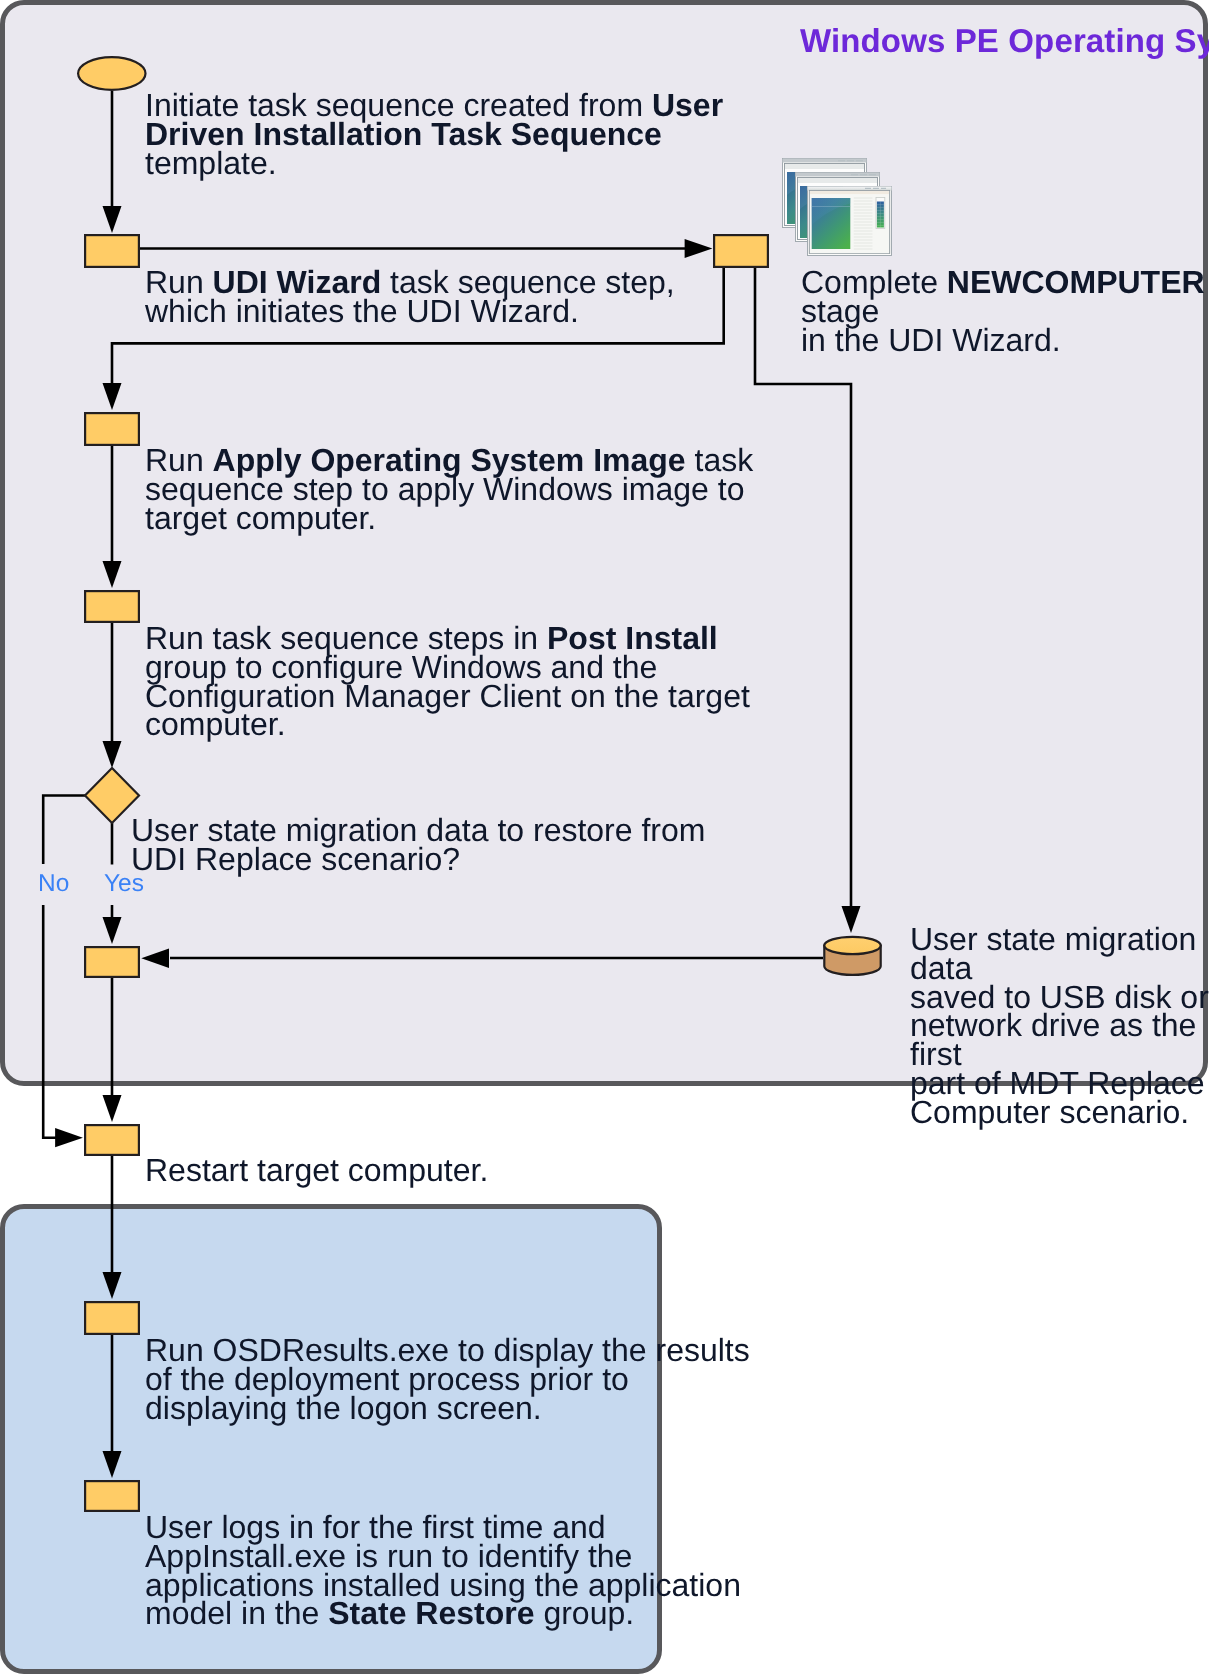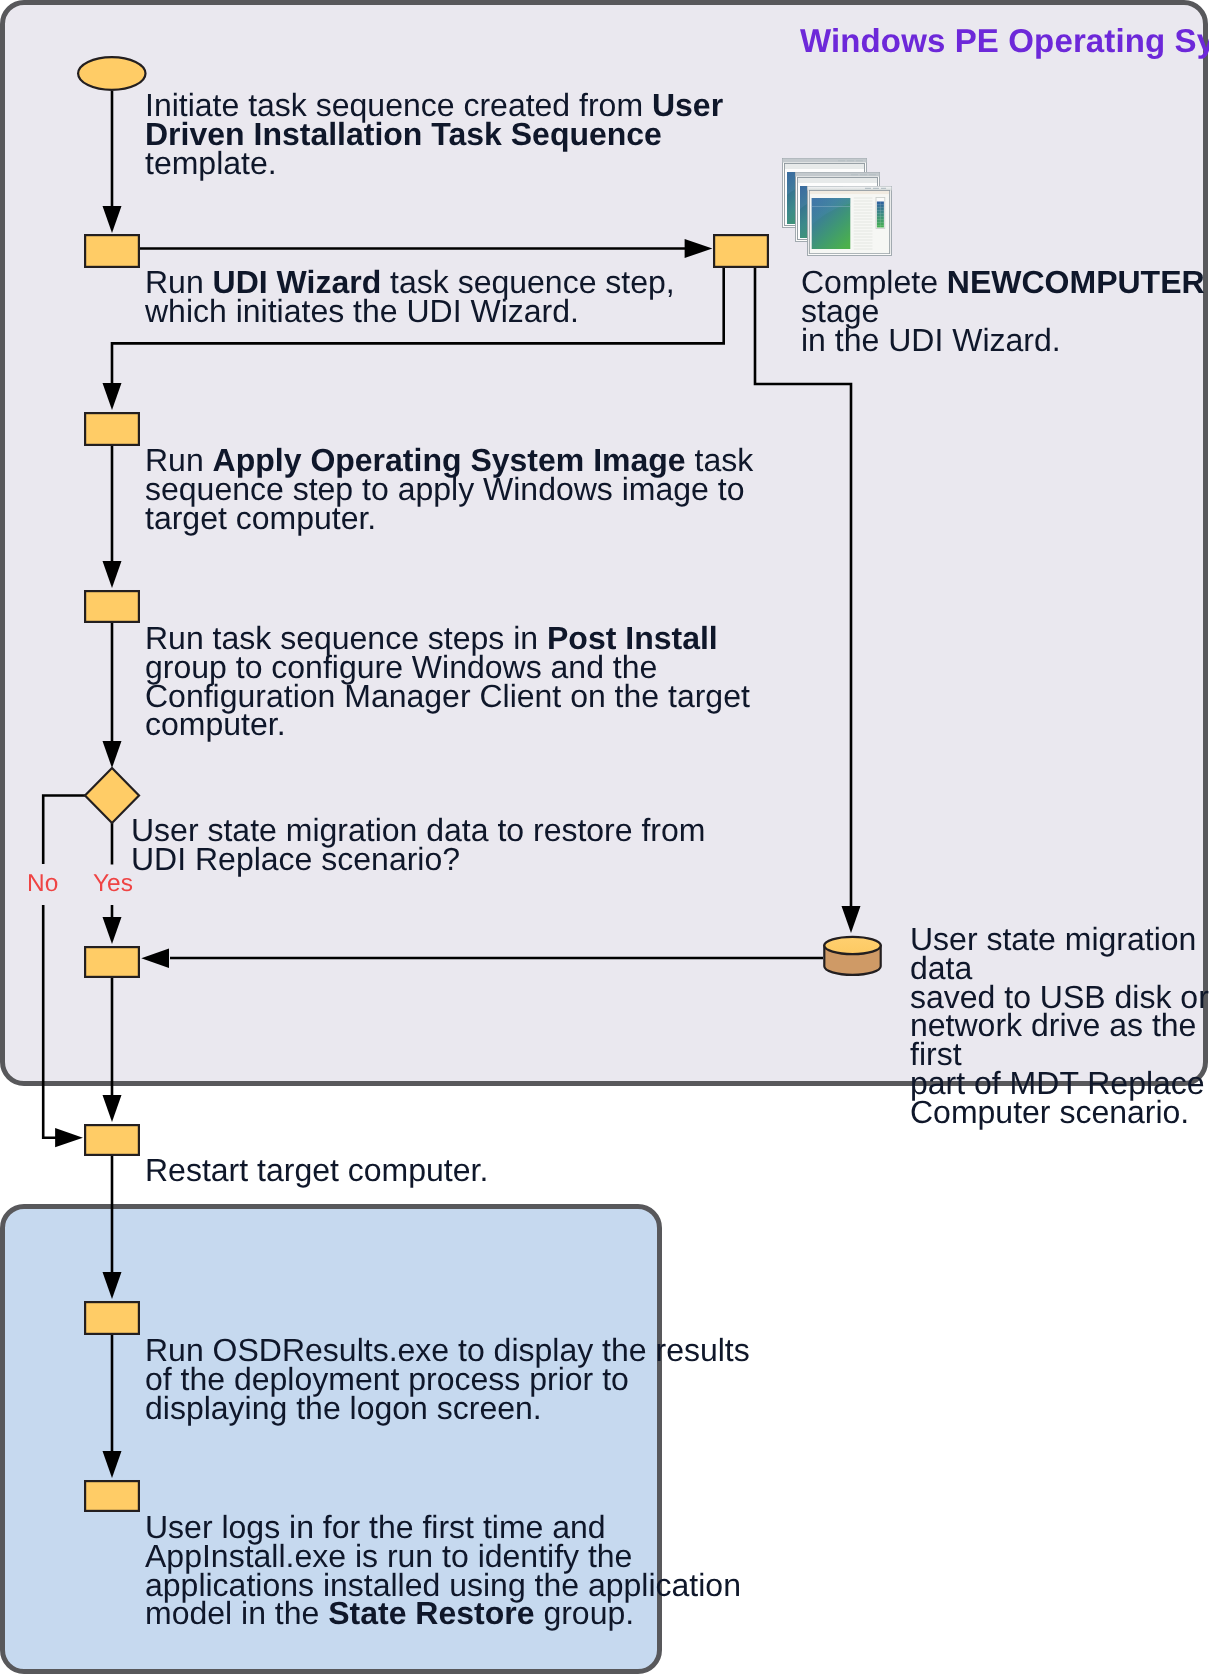--- a/index.html
+++ b/index.html
@@ -10,21 +10,21 @@
 .zone{position:absolute;box-sizing:border-box;}
 #zone-winpe{left:0px;top:0px;width:1208px;height:1086px;background:#eae8ef;
   border:5px solid #58585b;border-radius:24px;}
 #zone-target{left:0px;top:1204px;width:662px;height:470px;background:#c6d9ef;
   border:5px solid #58585b;border-radius:24px;}
 .zone-title{position:absolute;font-weight:bold;font-size:33px;color:#6d28d9;
   white-space:nowrap;letter-spacing:0.13px;transform:translateZ(0);}
 svg.layer{position:absolute;left:0;top:0;width:1209px;height:1674px;overflow:visible;}
 .tx{position:absolute;font-size:32px;line-height:28.8px;color:#0f172a;transform:translateZ(0);}
 .tx b{font-weight:bold;}
-.lbl{position:absolute;font-size:24.45px;line-height:28.8px;color:#ef4444;white-space:nowrap;transform:translateZ(0);}
+.lbl{position:absolute;font-size:24.45px;line-height:28.8px;color:#3b82f6;white-space:nowrap;transform:translateZ(0);margin-left:11px;}
 </style>
 </head>
 <body>
 
 <div id="page">
 
   <div class="zone" id="zone-winpe"></div>
   <div class="zone" id="zone-target"></div>
 
   <div class="zone-title" style="left:800px;top:22px">Windows PE Operating System</div>

